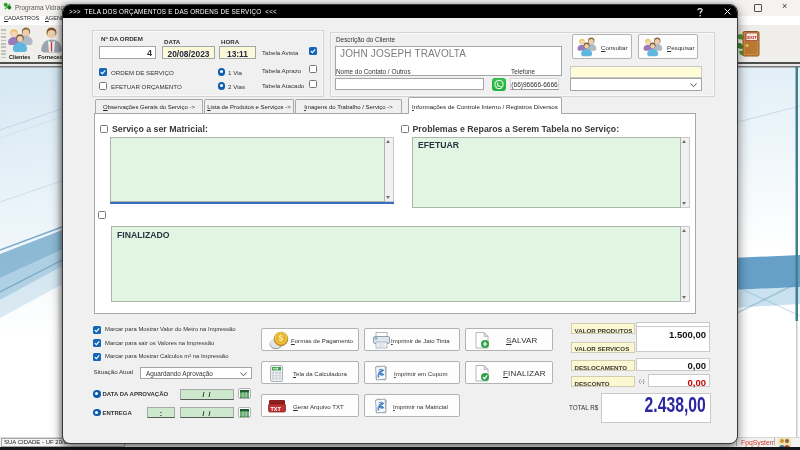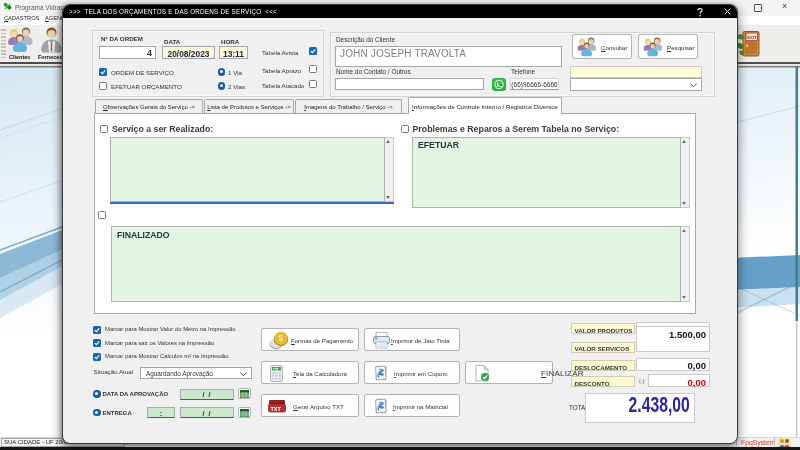--- a/index.html
+++ b/index.html
@@ -142,21 +142,21 @@
   <svg class="abs" style="left:660.5px;top:3px;" width="7" height="7" viewBox="0 0 7 7">
         <path d="M0.7 0.7 L6.3 6.3 M6.3 0.7 L0.7 6.3" stroke="#f2f2f2" stroke-width="1" fill="none"></path>
       </svg>
 
   <div class="abs" style="left:29px;top:25px;width:230px;height:65px;border:1px solid #d4d4d4;box-shadow:inset 0 0 0 1px rgba(252,252,252,0.65);"></div>
   <div class="lbl" style="left:38px;top:29.5px;font-weight:bold;">Nº DA ORDEM</div>
   <div class="inp" style="left:36px;top:41px;width:57px;height:13px;font-size:9px;font-weight:bold;color:#333;text-align:right;padding-right:3px;padding-top:1px;">4</div>
   <div class="lbl" style="left:101px;top:32.5px;font-weight:bold;">DATA</div>
   <div class="inp" style="left:99px;top:41px;width:53px;height:13px;background:#fbf9d8;font-size:8.4px;font-weight:bold;color:#26264a;text-align:center;padding-top:1.5px;">20/08/2023</div>
   <div class="lbl" style="left:158px;top:32.5px;font-weight:bold;">HORA</div>
-  <div class="inp" style="left:156px;top:41px;width:29px;height:13px;background:#fbf9d8;font-size:8.4px;font-weight:bold;color:#26264a;text-align:center;padding-top:1.5px;">13:11</div>
+  <div class="inp" style="left:156px;top:41px;width:37px;height:13px;background:#fbf9d8;font-size:8.4px;font-weight:bold;color:#26264a;text-align:center;padding-top:1.5px;">13:11</div>
   <div class="cbc" style="left:35.5px;top:63px;">
         <svg width="8" height="8" viewBox="0 0 9 9">
           <path d="M2 4.6 L3.8 6.4 L7 2.8" stroke="#fff" stroke-width="1.3" fill="none"></path>
         </svg>
       </div>
   <div class="lbl" style="left:48px;top:64px;">ORDEM DE SERVIÇO</div>
   <div class="cbu" style="left:35.5px;top:77px;"></div>
   <div class="lbl" style="left:48px;top:78px;">EFETUAR ORÇAMENTO</div>
   <div class="rad" style="left:154.5px;top:63px;"></div>
   <div class="lbl" style="left:165px;top:64px;">1 Via</div>
@@ -168,21 +168,21 @@
           <path d="M2 4.6 L3.8 6.4 L7 2.8" stroke="#fff" stroke-width="1.3" fill="none"></path>
         </svg>
       </div>
   <div class="lbl" style="left:199px;top:61.5px;">Tabela Aprazo</div>
   <div class="cbu" style="left:245.5px;top:60px;"></div>
   <div class="lbl" style="left:199px;top:76.5px;">Tabela Atacado</div>
   <div class="cbu" style="left:245.5px;top:75px;"></div>
 
   <div class="abs" style="left:267px;top:27px;width:383px;height:63px;border:1px solid #d4d4d4;box-shadow:inset 0 0 0 1px rgba(252,252,252,0.65);"></div>
   <div class="lbl" style="left:273px;top:30.5px;font-size:6.4px;">Descrição do Cliente</div>
-  <div class="inp" style="left:272px;top:40.5px;width:227px;height:21px;font-size:10px;color:#7d7d7d;letter-spacing:0.15px;padding:1px 0 0 4px;box-sizing:border-box;">JOHN JOSEPH TRAVOLTA</div>
+  <div class="inp" style="left:272px;top:40.5px;width:227px;height:30px;font-size:10px;color:#7d7d7d;letter-spacing:0.15px;padding:1px 0 0 4px;box-sizing:border-box;">JOHN JOSEPH TRAVOLTA</div>
   <div class="btn" style="left:509px;top:29px;width:60px;height:24.5px;">
     <svg style="position:absolute;left:3px;top:2px;" width="22" height="20" viewBox="0 0 27 26">
       <path d="M19 9 q-5 0 -6.5 4.5 q-0.5 4 2 4.5 l9 0 q2.5 -0.5 2 -4.5 Q24 9 19 9z" fill="#b0bac4"></path>
       <circle cx="19" cy="4.8" r="4.2" fill="#8a6a42"></circle>
       <circle cx="19" cy="5.8" r="3.3" fill="#eccfae"></circle>
       <path d="M7 10 q-4.5 0 -5.8 4 q-0.5 3.5 1.8 4 l8 0 q2.3 -0.5 1.8 -4 Q11.5 10 7 10z" fill="#9a7ab8"></path>
       <circle cx="7" cy="6" r="3.8" fill="#e8c468"></circle>
       <circle cx="7" cy="7" r="2.8" fill="#f2d7b8"></circle>
       <path d="M13 15.5 q-5.5 0 -7 5 q-0.5 4 2.2 4.5 l9.6 0 q2.7 -0.5 2.2 -4.5 q-1.5 -5 -7 -5z" fill="#5fb7e0"></path>
       <circle cx="13" cy="11" r="3.8" fill="#7a5a38"></circle>
@@ -223,21 +223,21 @@
   </div>
 
   <div class="tab" style="left:32px;top:93.5px;width:108px;height:15px;padding-top:4px;"><u>O</u>bservações Gerais do Serviço -&gt;</div>
   <div class="tab" style="left:141px;top:93.5px;width:90px;height:15px;padding-top:4px;"><u>L</u>ista de Produtos e Serviços -&gt;</div>
   <div class="tab" style="left:232px;top:93.5px;width:107px;height:15px;padding-top:4px;"><u>I</u>magens do Trabalho / Serviço -&gt;</div>
 
   <div class="abs" style="left:31px;top:107.5px;width:602px;height:201px;background:#fff;border:1px solid #a8a8a8;box-sizing:border-box;"></div>
   <div class="tab" style="left:345px;top:91.5px;width:154px;height:17px;background:#fff;padding-top:5px;z-index:2;font-size:6.2px;"><u>I</u>nformações de Controle Interno / Registros Diversos</div>
 
   <div class="cbu" style="left:36.5px;top:119.5px;"></div>
-  <div class="lbl" style="left:49px;top:118.5px;font-weight:bold;font-size:8.8px;color:#3a3a3a;">Serviço a ser Realizado:</div>
+  <div class="lbl" style="left:49px;top:118.5px;font-weight:bold;font-size:8.8px;color:#3a3a3a;">Serviço a ser Matricial:</div>
   <div class="ta" style="left:46.5px;top:132px;width:275px;height:64.5px;"></div>
   <div class="sb" style="left:321.5px;top:132px;height:64.5px;">
         <div class="arr-u" style="top:2px;"></div>
         <div class="arr-d" style="bottom:2px;"></div>
       </div>
   <div class="abs" style="left:46.5px;top:196.5px;width:284px;height:2.5px;background:#3a6cc0;"></div>
 
   <div class="cbu" style="left:338px;top:119.5px;"></div>
   <div class="lbl" style="left:349.5px;top:118.5px;font-weight:bold;font-size:8.8px;color:#3a3a3a;">Problemas e Reparos a Serem Tabela no Serviço:</div>
   <div class="ta" style="left:349px;top:132px;width:268.5px;height:70.5px;"></div>
@@ -365,38 +365,47 @@
   <div class="btn" style="left:301px;top:389px;width:96px;height:23px;">
     <svg style="position:absolute;left:8px;top:3px;" width="16" height="17" viewBox="0 0 16 17">
       <path d="M4 1 L13.5 2 L12.5 15 L3 14 Z" fill="#dfe6ec" stroke="#9aa6b0" stroke-width="0.7"></path>
       <path d="M2.5 2 L12 1 L13 14 L3.5 15 Z" fill="#f8fafc" stroke="#8a96a0" stroke-width="0.8"></path>
       <path d="M5 8.5 q2 -4.5 6 -3.5 q-1 2.5 -3.5 2.5 q3 0 4 2.5 q-3.5 1.5 -6 -0.5 q1.5 2 0.5 3.5 q-2.5 -1 -1 -4.5z" fill="#4a86c8"></path>
       <path d="M5.5 5 q3 -2 5.5 0.5" stroke="#4a86c8" stroke-width="1" fill="none"></path>
     </svg>
     <div class="lbl" style="left:28px;top:8px;font-size:6.1px;"><u>I</u>mprimir na Matricial</div>
   </div>
 
+  <div class="btn" style="left:402px;top:322.5px;width:88px;height:23px;">
+    <svg style="position:absolute;left:9px;top:3px;" width="15" height="17" viewBox="0 0 15 17">
+      <path d="M1 0.5 h8 l4 4 v11.5 h-12 z" fill="#fff" stroke="#9aa" stroke-width="0.8"></path>
+      <path d="M9 0.5 l4 4 h-4 z" fill="#dde" stroke="#9aa" stroke-width="0.6"></path>
+      <circle cx="10" cy="12" r="4" fill="#2fa048"></circle>
+      <path d="M10 9.8 v4.4 M7.8 12 h4.4" stroke="#fff" stroke-width="1.2"></path>
+    </svg>
+    <div class="lbl" style="left:40px;top:7px;font-size:8px;letter-spacing:0.2px;"><u>S</u>ALVAR</div>
+  </div>
   <div class="btn" style="left:402px;top:355.5px;width:88px;height:23px;">
     <svg style="position:absolute;left:9px;top:3px;" width="15" height="17" viewBox="0 0 15 17">
       <path d="M1 0.5 h8 l4 4 v11.5 h-12 z" fill="#fff" stroke="#9aa" stroke-width="0.8"></path>
       <path d="M9 0.5 l4 4 h-4 z" fill="#dde" stroke="#9aa" stroke-width="0.6"></path>
       <circle cx="10" cy="12" r="4" fill="#2fa048"></circle>
       <path d="M8 12 l1.5 1.7 L12.2 10.4" stroke="#fff" stroke-width="1.2" fill="none"></path>
     </svg>
-    <div class="lbl" style="left:37px;top:7px;font-size:8px;letter-spacing:0.2px;margin-left:38px;"><u>F</u>INALIZAR</div>
+    <div class="lbl" style="left:37px;top:7px;font-size:8px;letter-spacing:0.2px;"><u>F</u>INALIZAR</div>
   </div>
 
   <div class="ylab" style="left:507.5px;top:318px;width:64px;height:11px;">VALOR PRODUTOS</div>
   <div class="vbox" style="left:572.5px;top:316.5px;width:74.5px;height:13.5px;">938,00</div>
   <div class="ylab" style="left:507.5px;top:336.5px;width:64px;height:11px;">VALOR SERVICOS</div>
   <div class="vbox" style="left:572.5px;top:321px;width:74.5px;height:26px;">1.500,00</div>
   <div class="ylab" style="left:507.5px;top:355px;width:64px;height:11px;">DESLOCAMENTO</div>
   <div class="vbox" style="left:572.5px;top:352.5px;width:74.5px;height:13px;">0,00</div>
   <div class="ylab" style="left:507.5px;top:371px;width:64px;height:11px;">DESCONTO</div>
   <div class="lbl" style="left:576px;top:372.5px;font-size:5.5px;color:#666;">(-)</div>
   <div class="vbox" style="left:585px;top:369px;width:62px;height:12.5px;color:#cc0000;">0,00</div>
   <div class="lbl" style="left:506px;top:399px;font-size:6.3px;">TOTAL R$</div>
-  <div class="vbox" style="left:522px;top:387.5px;width:110px;height:30px;padding-right:12px;">
+  <div class="vbox" style="left:538px;top:387.5px;width:110px;height:30px;padding-right:12px;">
         <span style="position:absolute;right:4px;top:-0.5px;font-size:21.5px;font-weight:bold;color:#2c26a0;transform:scaleX(0.73);transform-origin:right top;">2.438,00</span>
       </div>
 </div>
 
 </div>
 
 </body></html>

